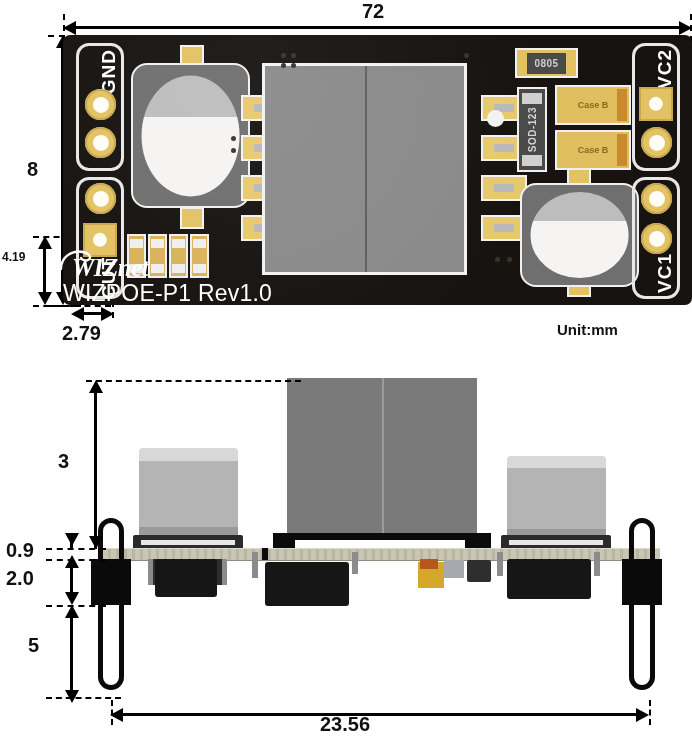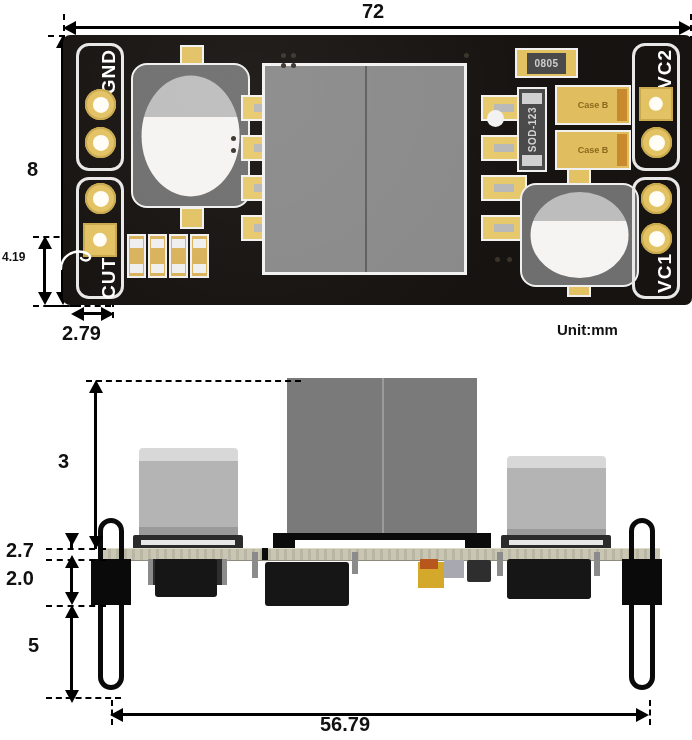--- a/index.html
+++ b/index.html
@@ -249,21 +249,23 @@
   <div class="dot" style="left:401px;top:18px;"></div>
   <div class="dot" style="left:168px;top:101px;"></div>
   <div class="dot" style="left:168px;top:113px;"></div>
 </div>
 
 <div id="brand">
   <div class="logo" style="position:relative;">
     <svg class="swoosh" width="34" height="22" viewBox="0 0 34 22">
       <path d="M2 19 C 2 6, 14 0, 24 2 C 31 3.5, 33 8, 29 10 C 26.5 11.2, 23 10, 22 8" fill="none" stroke="#ffffff" stroke-width="2.4" stroke-linecap="round"></path>
     </svg>
-  </div>
+    <span style="margin-left:9px;">WIZnet</span>
+  </div>
+  <div class="model">WIZPOE-P1 Rev1.0</div>
 </div>
 
 <div id="unit">Unit:mm</div>
 
 <div id="side">
 
   <div class="ic-s" style="left:287px;top:8px;width:190px;height:155px;">
     <div class="seam"></div>
   </div>
   <div class="ic-blk" style="left:273px;top:163px;width:218px;height:22px;"></div>
@@ -302,36 +304,36 @@
   <div class="pin-wire" style="left:629px;top:148px;width:26px;height:172px;"></div>
   <div class="pin-blk" style="left:622px;top:189px;width:40px;height:46px;"></div>
 </div>
 
 <div class="dim-text" style="left:58px;top:450px;font-size:20px;">3</div>
 <div class="line-v" style="left:94px;top:387px;height:162px;"></div>
 <div class="arrow arr-u" style="left:89px;top:380px;"></div>
 <div class="arrow arr-d" style="left:89px;top:536px;"></div>
 <div class="dash-h" style="left:86px;top:380px;width:215px;"></div>
 
-<div class="dim-text" style="left:6px;top:539px;font-size:20px;">2.7</div>
+<div class="dim-text" style="left:6px;top:539px;font-size:20px;">0.9</div>
 <div class="line-v" style="left:70px;top:542px;height:6px;"></div>
 <div class="arrow arr-d" style="left:65px;top:533px;"></div>
 <div class="dash-h" style="left:46px;top:548px;width:60px;"></div>
 <div class="dash-h" style="left:46px;top:559px;width:60px;"></div>
 
 <div class="dim-text" style="left:6px;top:567px;font-size:20px;">2.0</div>
 <div class="line-v" style="left:70px;top:560px;height:32px;"></div>
 <div class="arrow arr-u" style="left:65px;top:555px;"></div>
 <div class="arrow arr-d" style="left:65px;top:592px;"></div>
 <div class="dash-h" style="left:46px;top:605px;width:60px;"></div>
 
 <div class="dim-text" style="left:28px;top:634px;font-size:20px;">5</div>
 <div class="line-v" style="left:70px;top:612px;height:78px;"></div>
 <div class="arrow arr-u" style="left:65px;top:605px;"></div>
 <div class="arrow arr-d" style="left:65px;top:690px;"></div>
 <div class="dash-h" style="left:46px;top:697px;width:75px;"></div>
 
-<div class="dim-text" style="left:320px;top:713px;font-size:20px;">56.79</div>
+<div class="dim-text" style="left:320px;top:713px;font-size:20px;">23.56</div>
 <div class="line-h" style="left:118px;top:713px;width:525px;"></div>
 <div class="arrow arr-l" style="left:110px;top:708px;"></div>
 <div class="arrow arr-r" style="left:636px;top:708px;"></div>
 <div class="dash-v" style="left:111px;top:700px;height:25px;"></div>
 <div class="dash-v" style="left:649px;top:700px;height:25px;"></div>
 
 </body></html>

